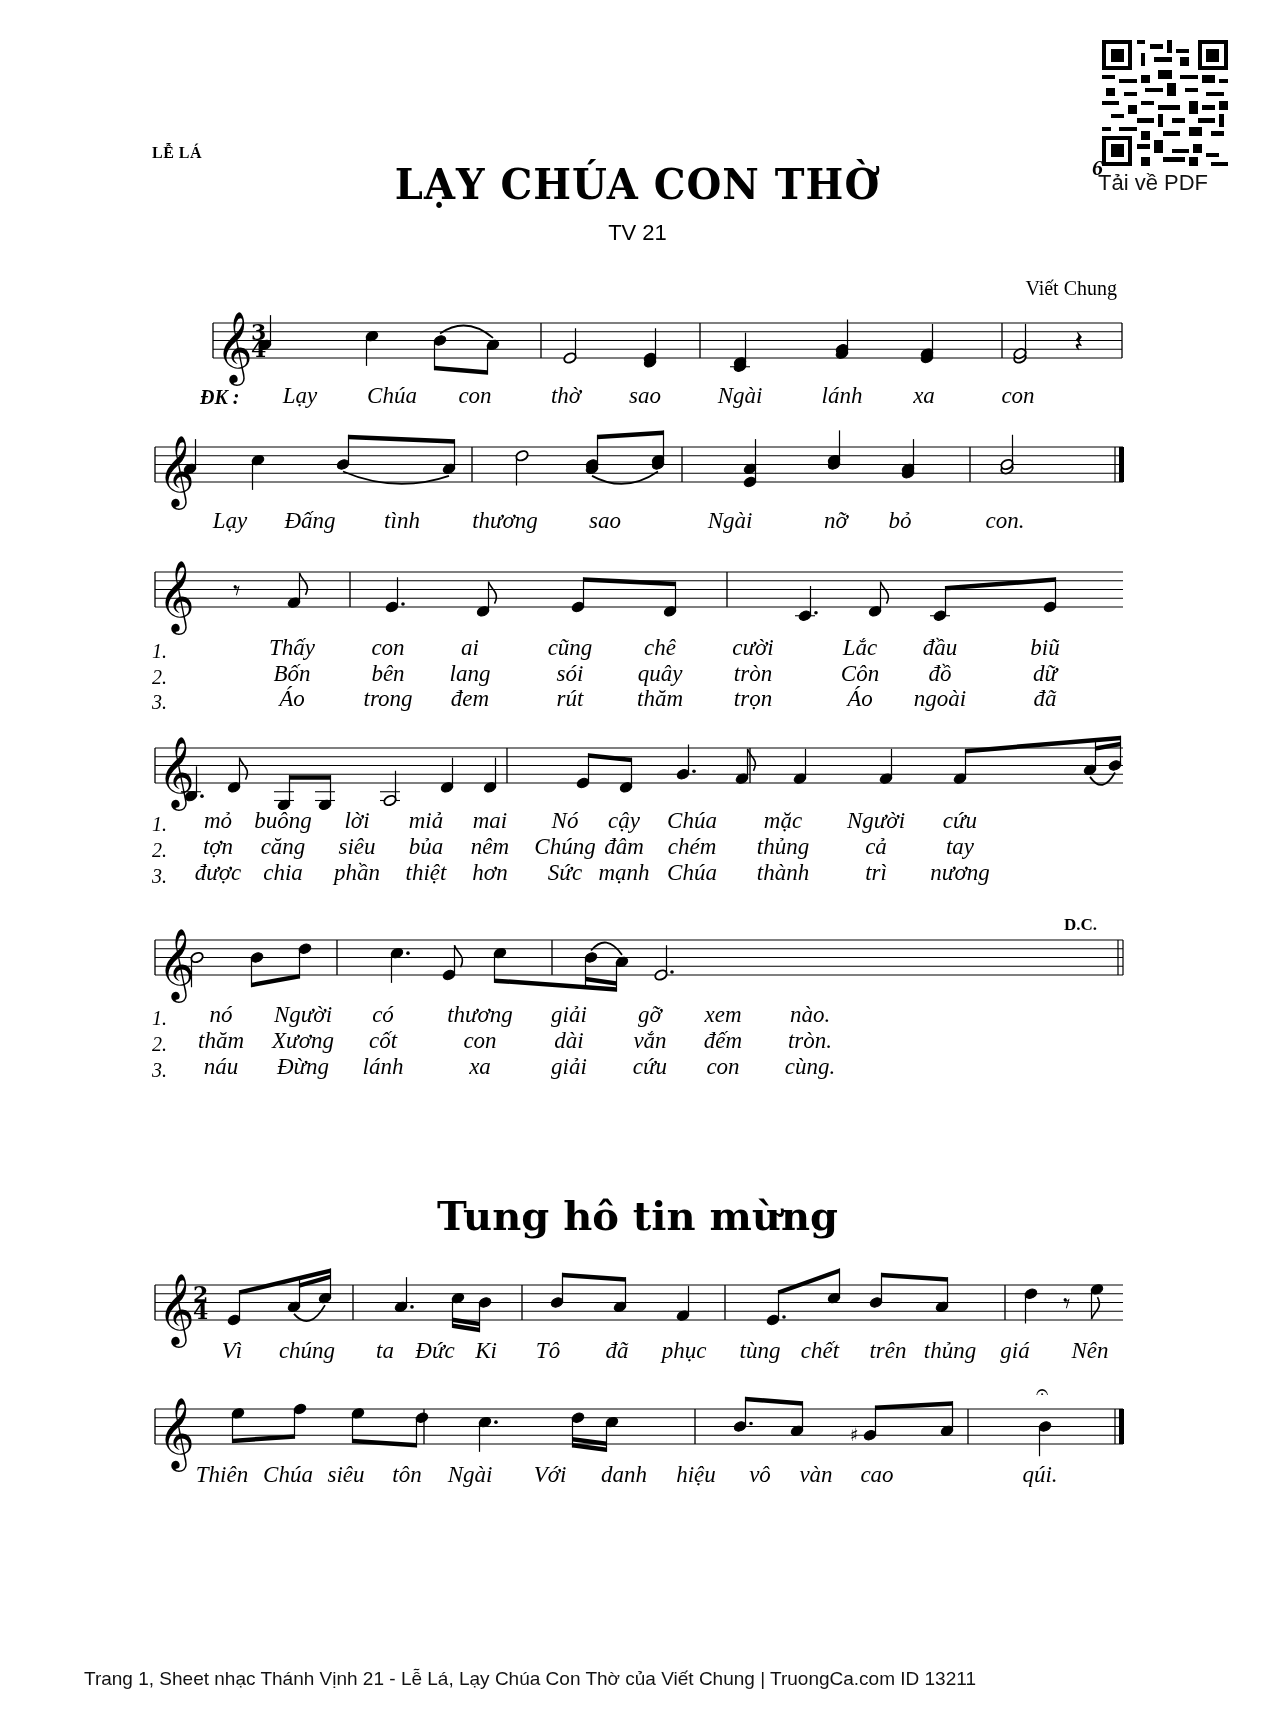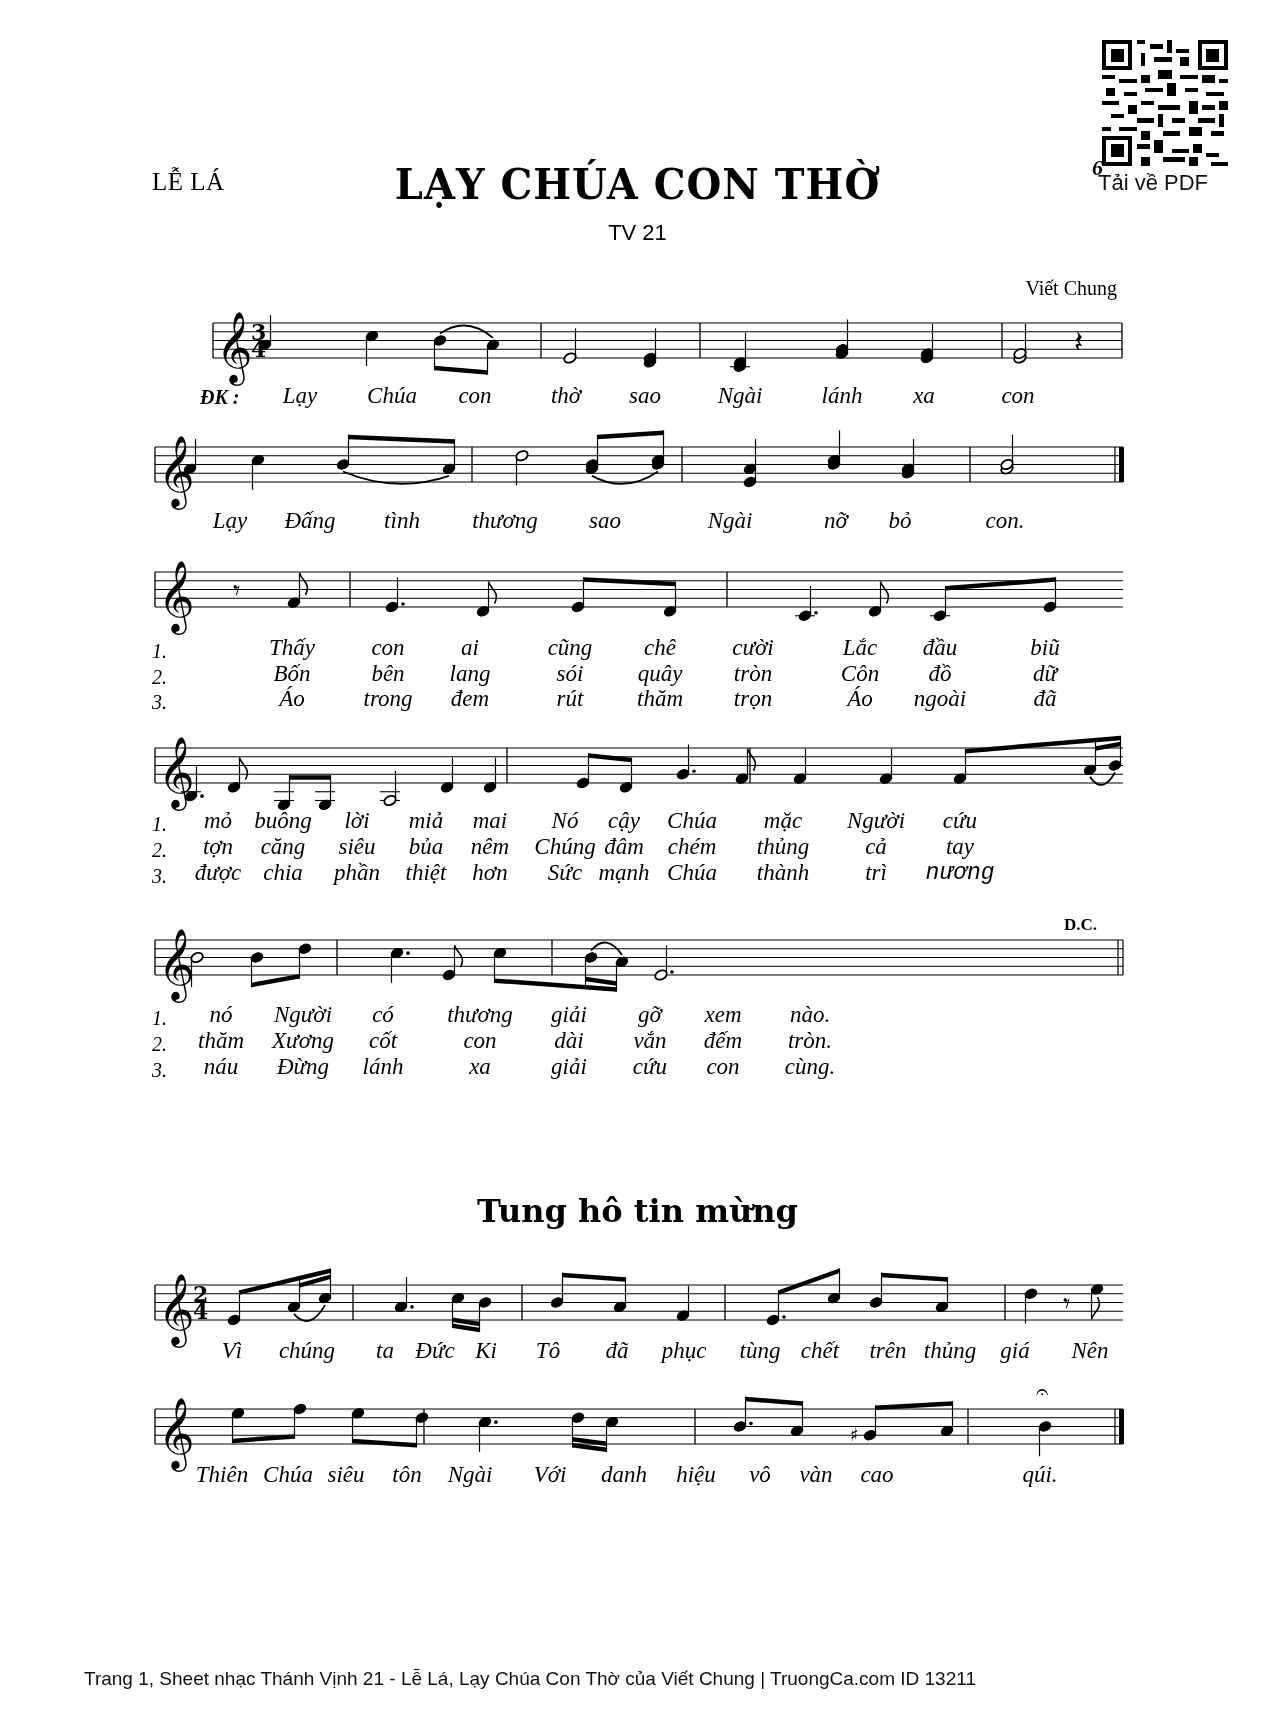--- a/index.html
+++ b/index.html
@@ -1,25 +1,25 @@
 <!DOCTYPE html>
 <html><head>
 <meta charset="utf-8">
 <style>
   html, body { margin: 0; padding: 0; background: #ffffff; }
   body { width: 1275px; height: 1732px; position: relative; overflow: hidden; font-family: "Liberation Serif", serif; color: #000; }
   .abs { position: absolute; }
-  .occasion { left: 152px; top: 168px; font-size: 25px; letter-spacing: 0.5px; }
+  .occasion { left: 152px; top: 144px; font-size: 16px; letter-spacing: 0.5px; font-weight: bold; }
   .title { left: 0; width: 1275px; top: 160px; text-align: center; font-size: 40px; font-weight: bold; font-family: "DejaVu Serif", serif; letter-spacing: 1px; transform: scaleY(1.05); }
   .subtitle { left: 0; width: 1275px; top: 220px; text-align: center; font-size: 22px; font-family: "Liberation Sans", sans-serif; }
   .composer { right: 158px; top: 277px; font-size: 20px; font-weight: normal; }
   .qr { left: 1102px; top: 40px; width: 126px; height: 126px; }
   .qr-link { left: 1098px; top: 170px; font-size: 22px; font-family: "Liberation Sans", sans-serif; color: #111; text-decoration: none; }
   .qr-mark { left: 1092px; top: 155px; font-size: 22px; font-weight: bold; font-style: italic; }
-  .section-title { left: 0; width: 1275px; text-align: center; top: 1192px; font-size: 32px; font-weight: bold; font-family: "DejaVu Serif", serif; }
+  .section-title { left: 0; width: 1275px; text-align: center; top: 1192px; font-size: 40px; font-weight: bold; font-family: "DejaVu Serif", serif; }
   .footer { left: 84px; top: 1668px; font-size: 19px; font-family: "Liberation Sans", sans-serif; color: #111; }
   .lyric { position: absolute; font-style: italic; font-size: 23px; white-space: nowrap; transform: translateX(-50%); }
   .verse-num { position: absolute; font-style: italic; font-size: 20px; }
   .dk { position: absolute; font-weight: bold; font-style: italic; font-size: 20px; }
   .dc { position: absolute; font-weight: bold; font-size: 17px; }
   svg.staff { position: absolute; left: 0; top: 0; overflow: visible; }
 </style>
 </head>
 <body>
 
@@ -451,21 +451,21 @@
     <div class="lyric" style="left: 218px; top: 860px;">được</div>
     <div class="lyric" style="left: 283px; top: 860px;">chia</div>
     <div class="lyric" style="left: 357px; top: 860px;">phần</div>
     <div class="lyric" style="left: 426px; top: 860px;">thiệt</div>
     <div class="lyric" style="left: 490px; top: 860px;">hơn</div>
     <div class="lyric" style="left: 565px; top: 860px;">Sức</div>
     <div class="lyric" style="left: 624px; top: 860px;">mạnh</div>
     <div class="lyric" style="left: 692px; top: 860px;">Chúa</div>
     <div class="lyric" style="left: 783px; top: 860px;">thành</div>
     <div class="lyric" style="left: 876px; top: 860px;">trì</div>
-    <div class="lyric" style="left: 960px; top: 860px; font-family: Liberation Mono, monospace;">nương</div>
+    <div class="lyric" style="left: 960px; top: 860px;">nương</div>
     <svg class="staff" width="1275" height="1732">
       <line x1="155" x2="1123" y1="940" y2="940" stroke="#000" stroke-width="1.1"></line>
       <line x1="155" x2="1123" y1="948.75" y2="948.75" stroke="#000" stroke-width="1.1"></line>
       <line x1="155" x2="1123" y1="957.5" y2="957.5" stroke="#000" stroke-width="1.1"></line>
       <line x1="155" x2="1123" y1="966.25" y2="966.25" stroke="#000" stroke-width="1.1"></line>
       <line x1="155" x2="1123" y1="975" y2="975" stroke="#000" stroke-width="1.1"></line>
       <line x1="155" x2="155" y1="940" y2="975" stroke="#000" stroke-width="1.3"></line>
       <text x="158" y="985" font-size="62" font-family="DejaVu Sans, sans-serif">𝄞</text>
       <line x1="337" x2="337" y1="940" y2="975" stroke="#000" stroke-width="1.3"></line>
       <line x1="552" x2="552" y1="940" y2="975" stroke="#000" stroke-width="1.3"></line>

